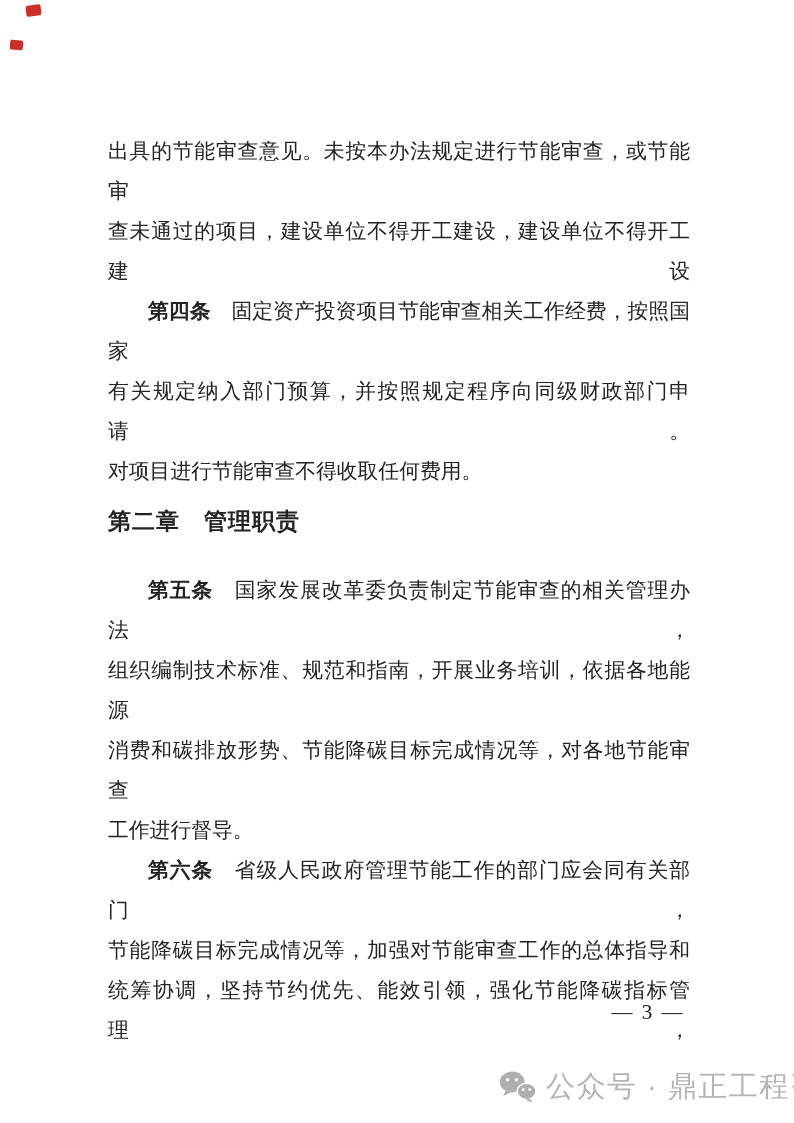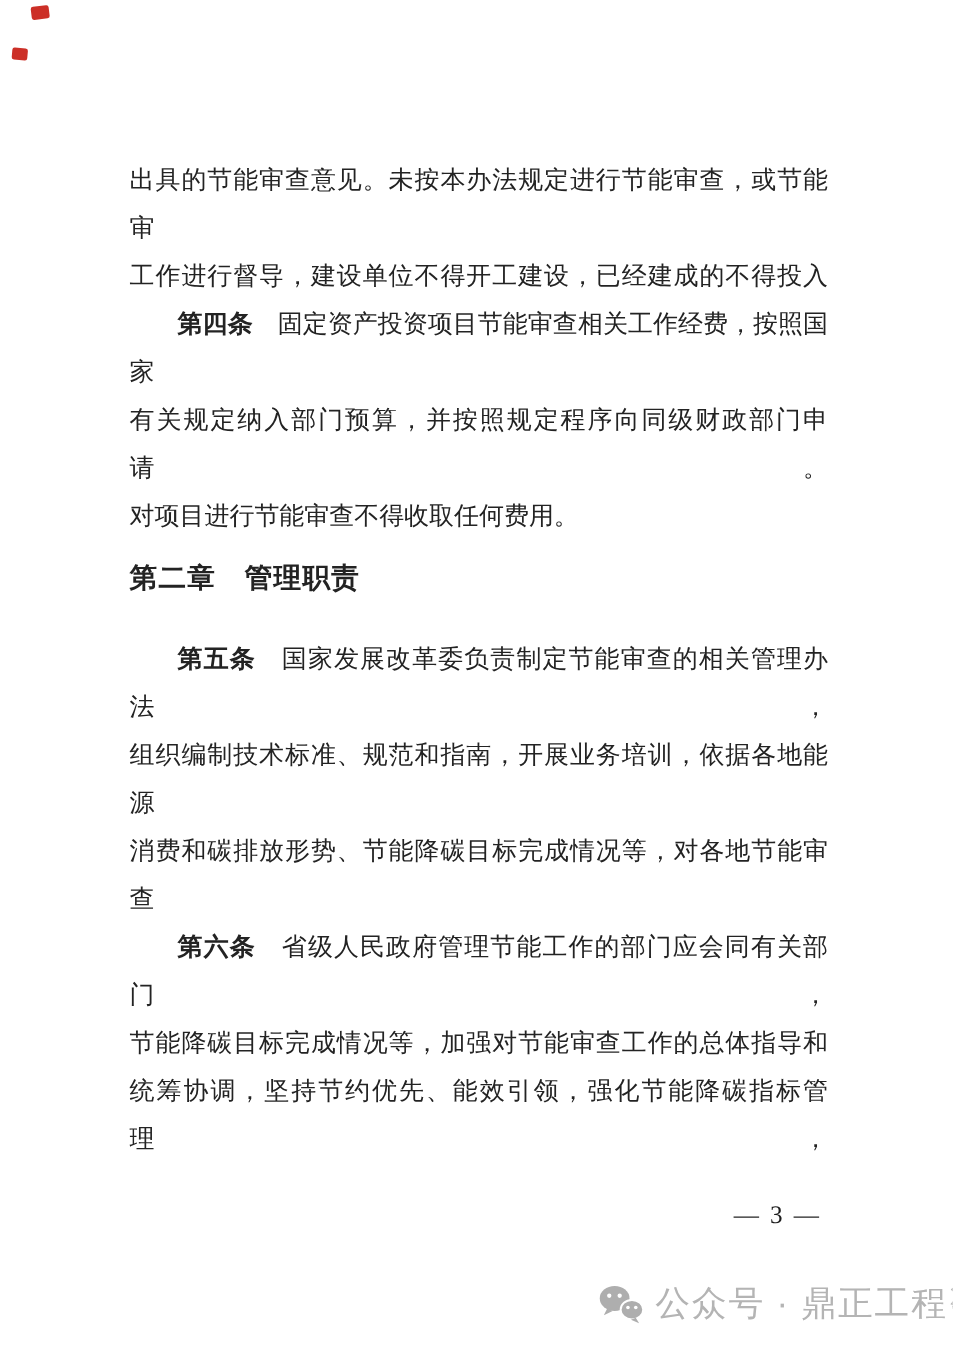--- a/index.html
+++ b/index.html
@@ -38,28 +38,29 @@
 </head>
 <body>
 
 <div class="page">
 
   <div class="red-mark mark-1"></div>
   <div class="red-mark mark-2"></div>
 
   <main class="content">
       <div class="line first">出具的节能审查意见。未按本办法规定进行节能审查，或节能审</div>
-      <div class="line">工作进行督导，建设单位不得开工建设，已经建成的不得投入</div>
+      <div class="line">查未通过的项目，建设单位不得开工建设，建设单位不得开工建设</div>
       <div class="line first indent"><b class="lead">第四条</b>　固定资产投资项目节能审查相关工作经费，按照国家</div>
       <div class="line">有关规定纳入部门预算，并按照规定程序向同级财政部门申请。</div>
       <div class="line last">对项目进行节能审查不得收取任何费用。</div>
       <div class="heading">第二章　管理职责</div>
       <div class="line first indent"><b class="lead">第五条</b>　国家发展改革委负责制定节能审查的相关管理办法，</div>
       <div class="line">组织编制技术标准、规范和指南，开展业务培训，依据各地能源</div>
       <div class="line">消费和碳排放形势、节能降碳目标完成情况等，对各地节能审查</div>
+      <div class="line last">工作进行督导。</div>
       <div class="line first indent"><b class="lead">第六条</b>　省级人民政府管理节能工作的部门应会同有关部门，</div>
       <div class="line">节能降碳目标完成情况等，加强对节能审查工作的总体指导和</div>
       <div class="line">统筹协调，坚持节约优先、能效引领，强化节能降碳指标管理，</div>
     </main>
 
   <div class="page-number">— 3 —</div>
 
   <div class="footer">
     <span class="wx-icon">
       <svg width="38" height="33" viewBox="0 0 38 33" xmlns="http://www.w3.org/2000/svg">

